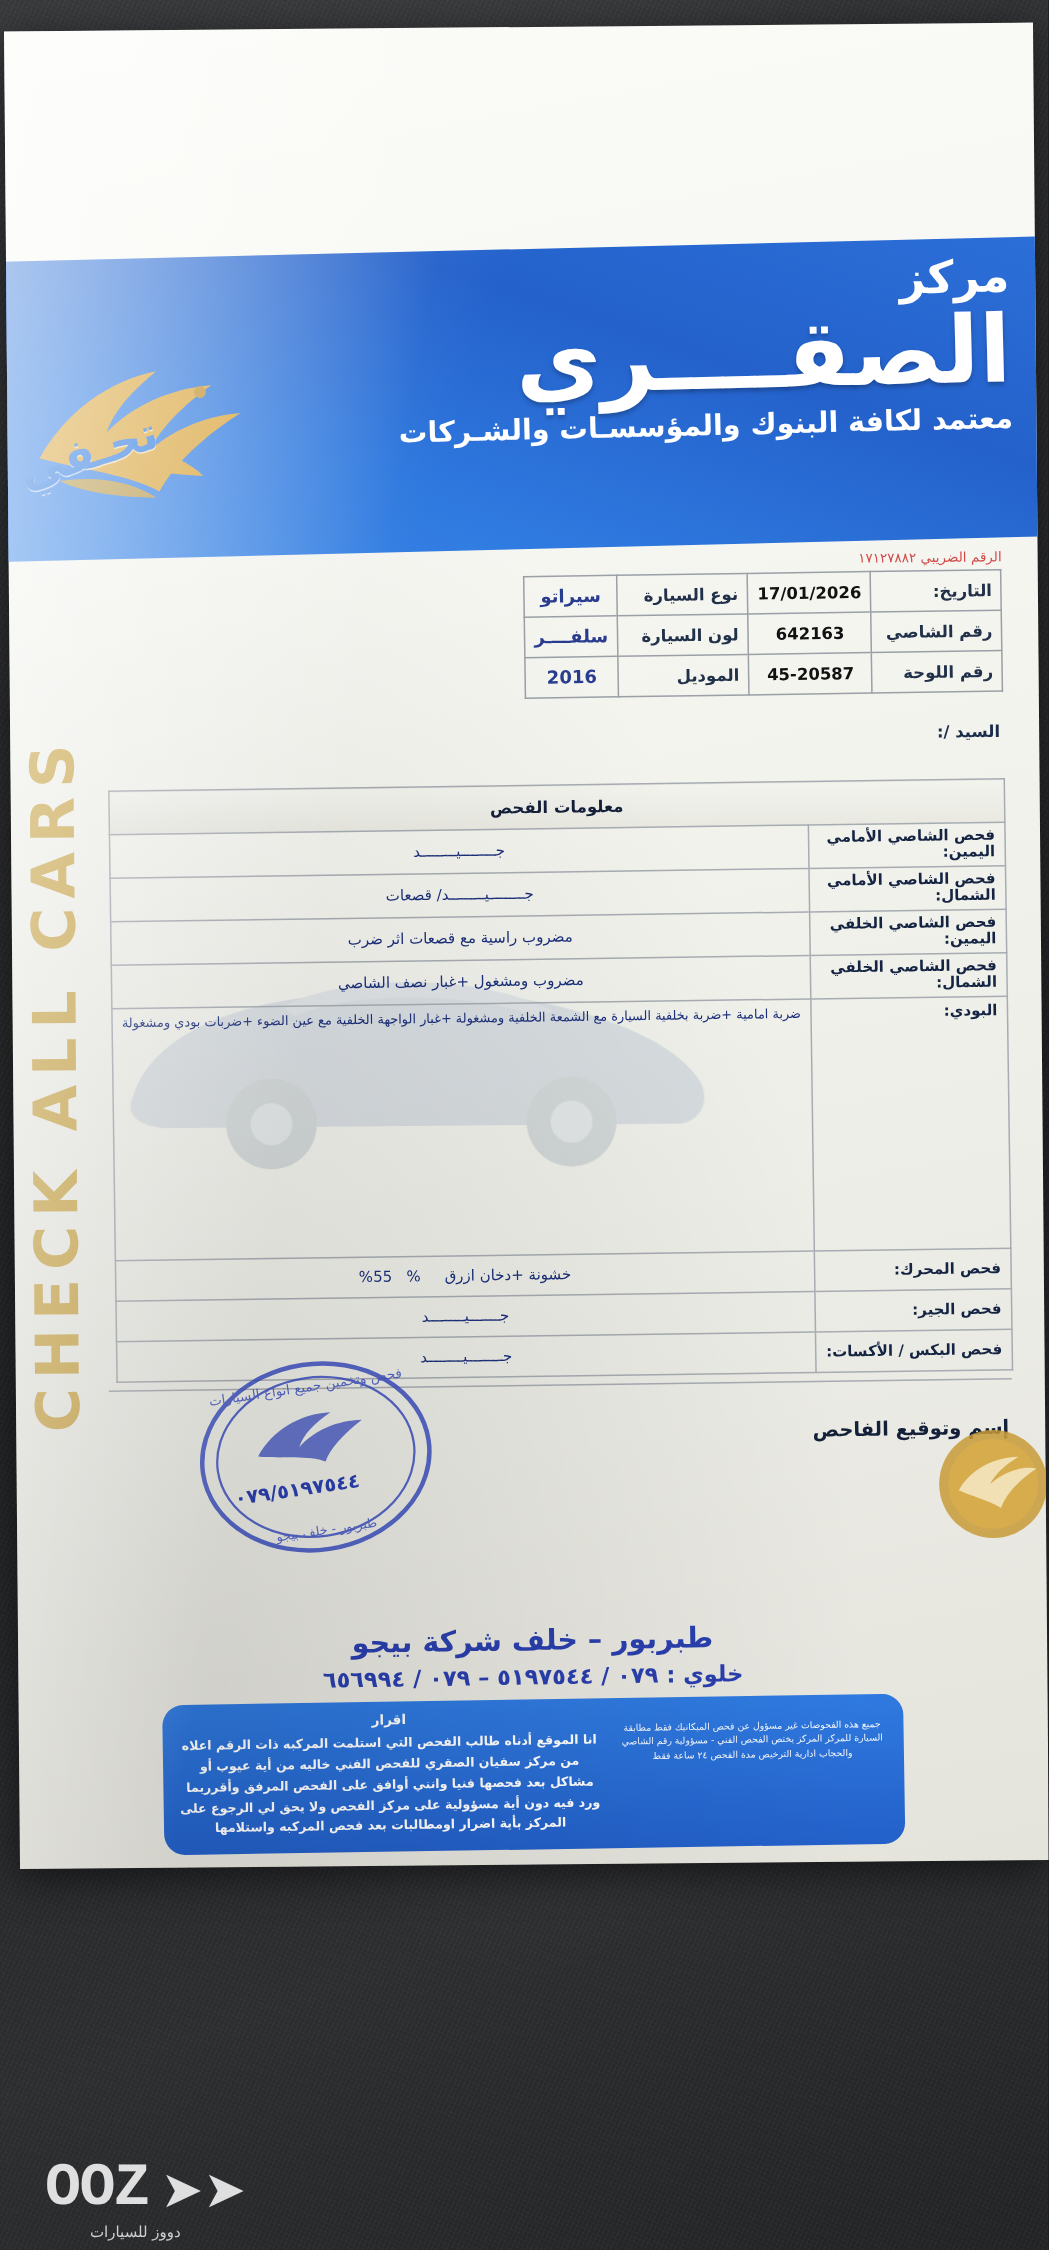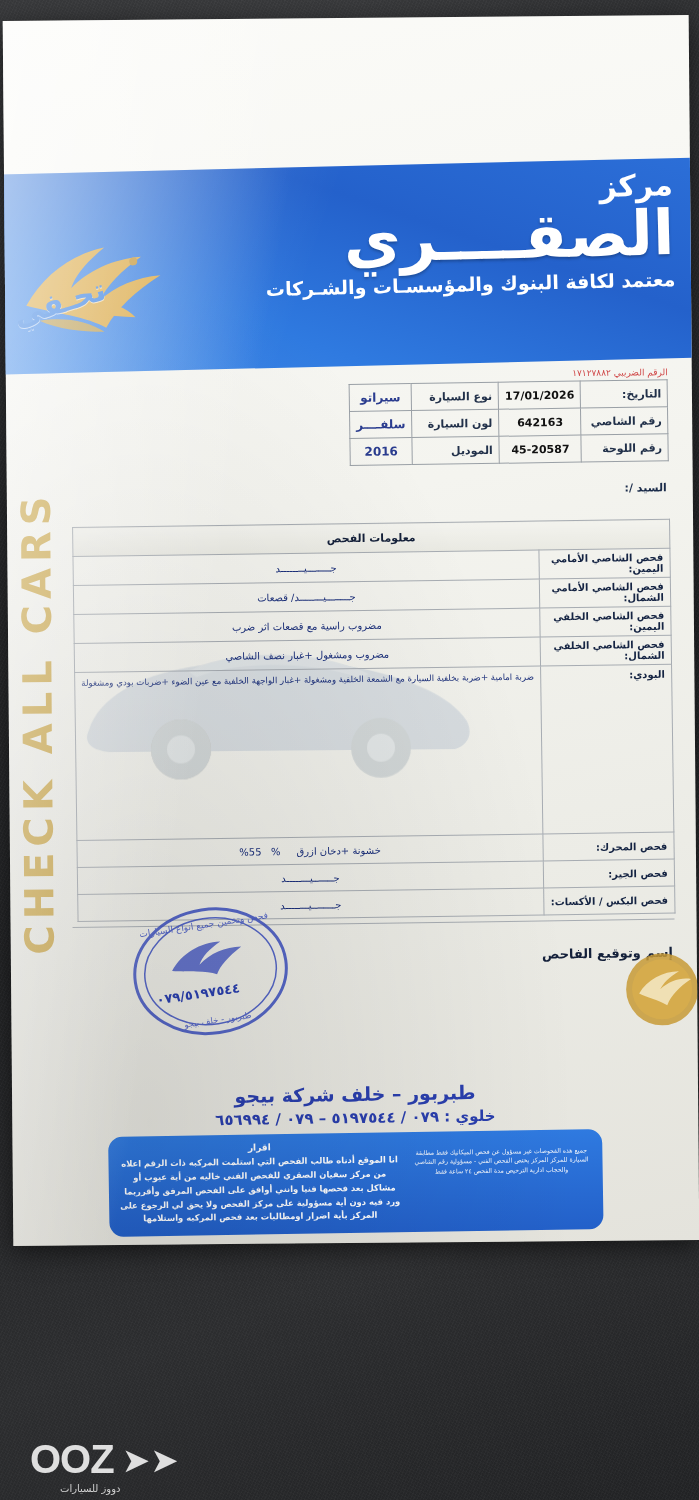--- a/index.html
+++ b/index.html
@@ -356,21 +356,21 @@
     display: flex;
     align-items: center;
     gap: 8px;
     opacity: 0.95;
   }
   .opz-text {
     color: #e9e9e9;
     font-size: 40px;
     font-weight: bold;
     letter-spacing: -1px;
-    font-family: Liberation Sans, sans-serif;
+    font-family: Liberation Mono, monospace;
   }
   .opz-sub {
     position: absolute;
     left: 60px;
     bottom: 6px;
     color: #cfcfcf;
     font-size: 10px;
     letter-spacing: 1px;
     margin-top: 31px;
   }

